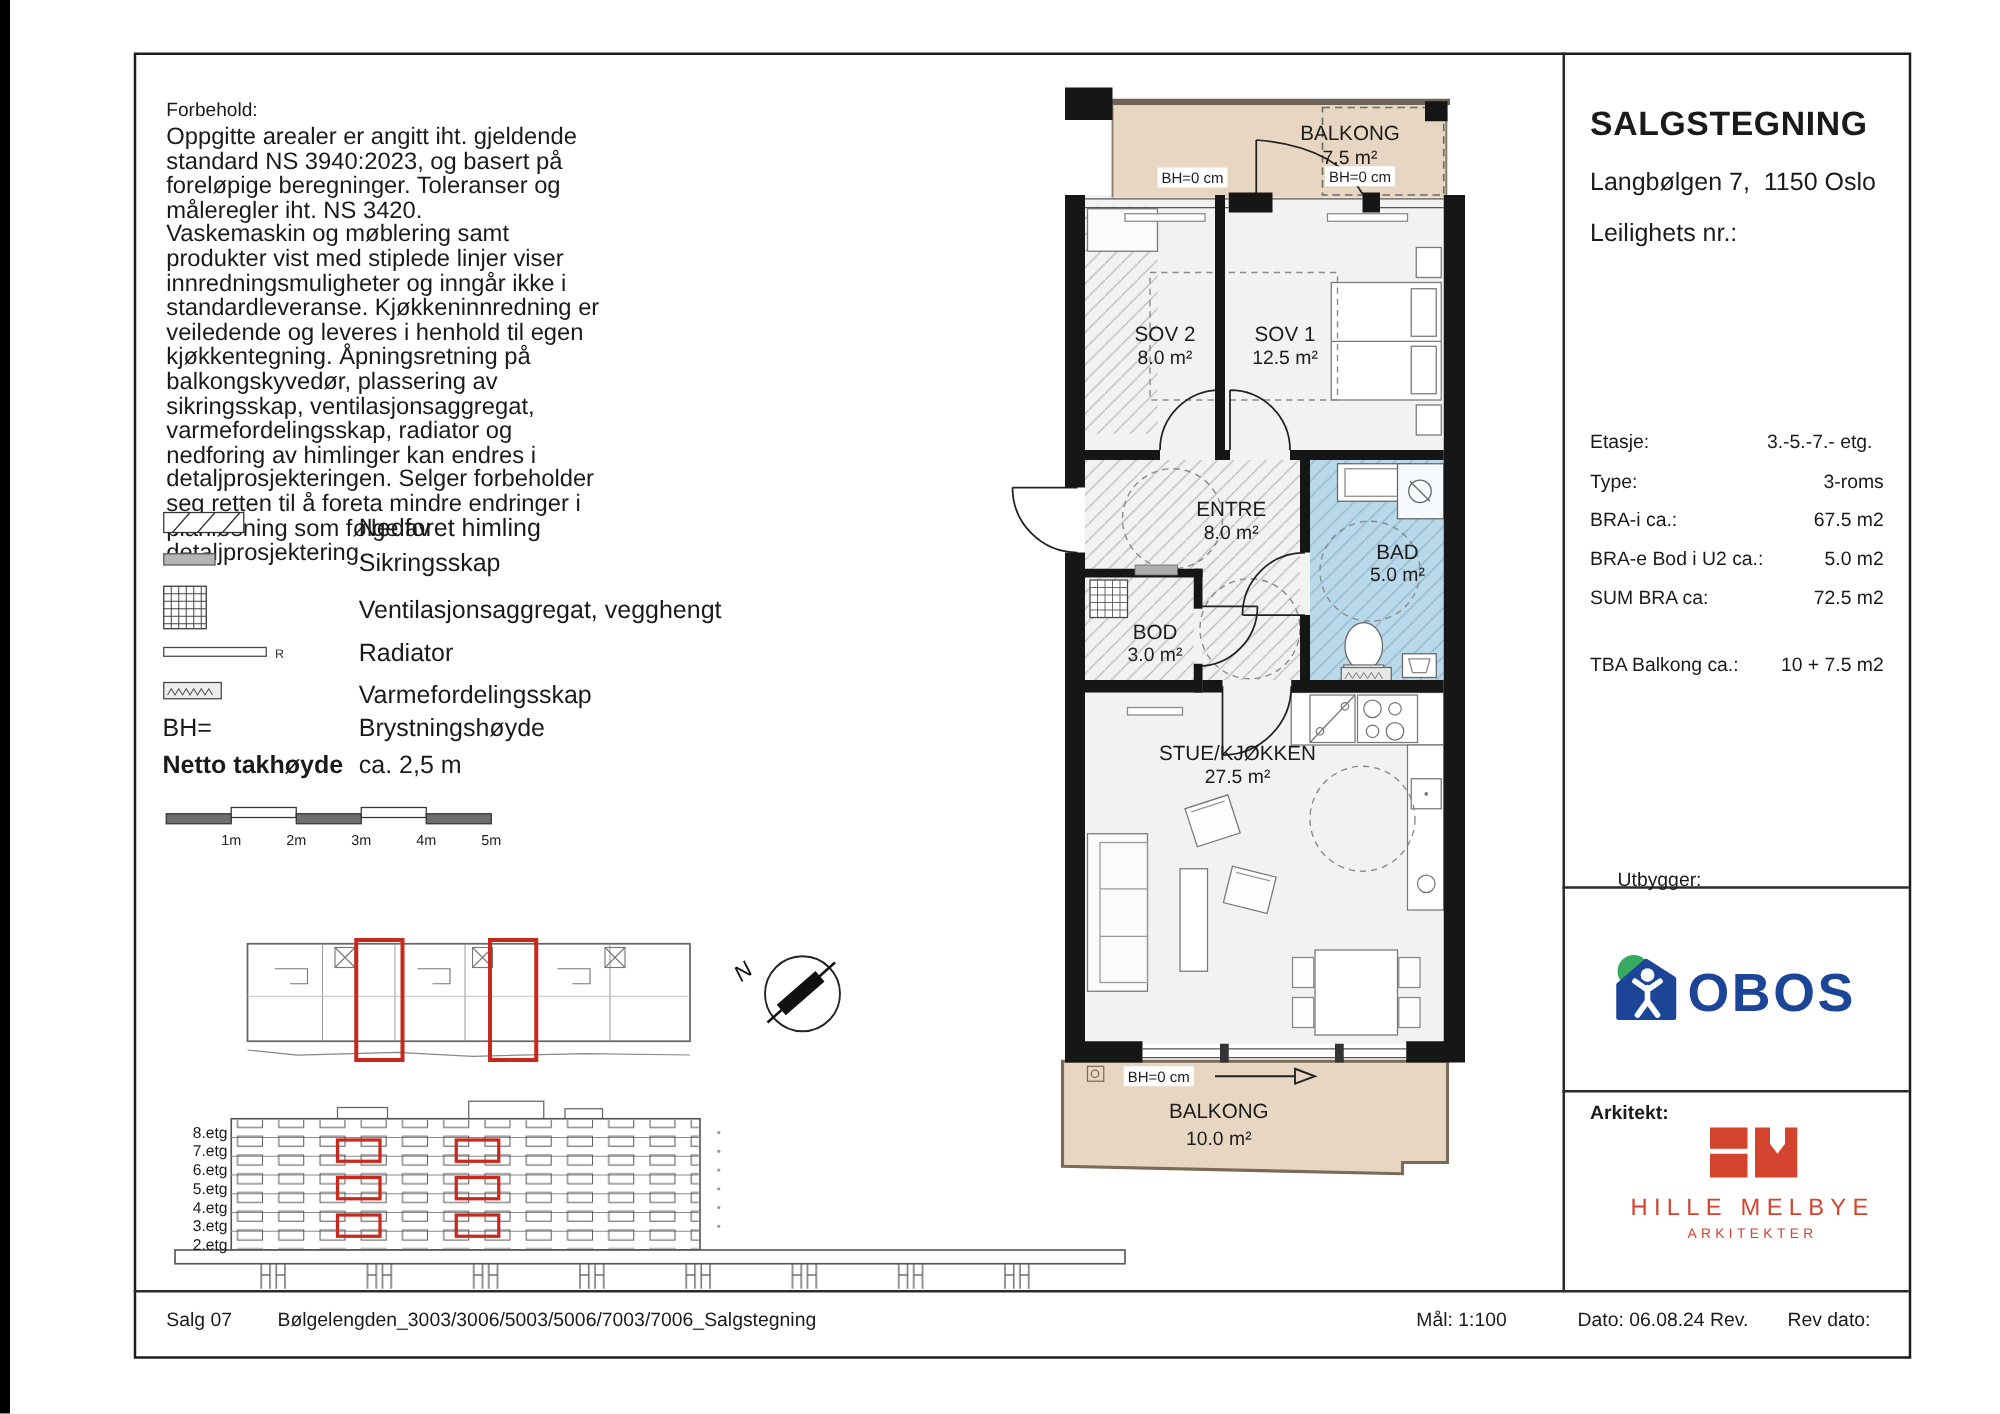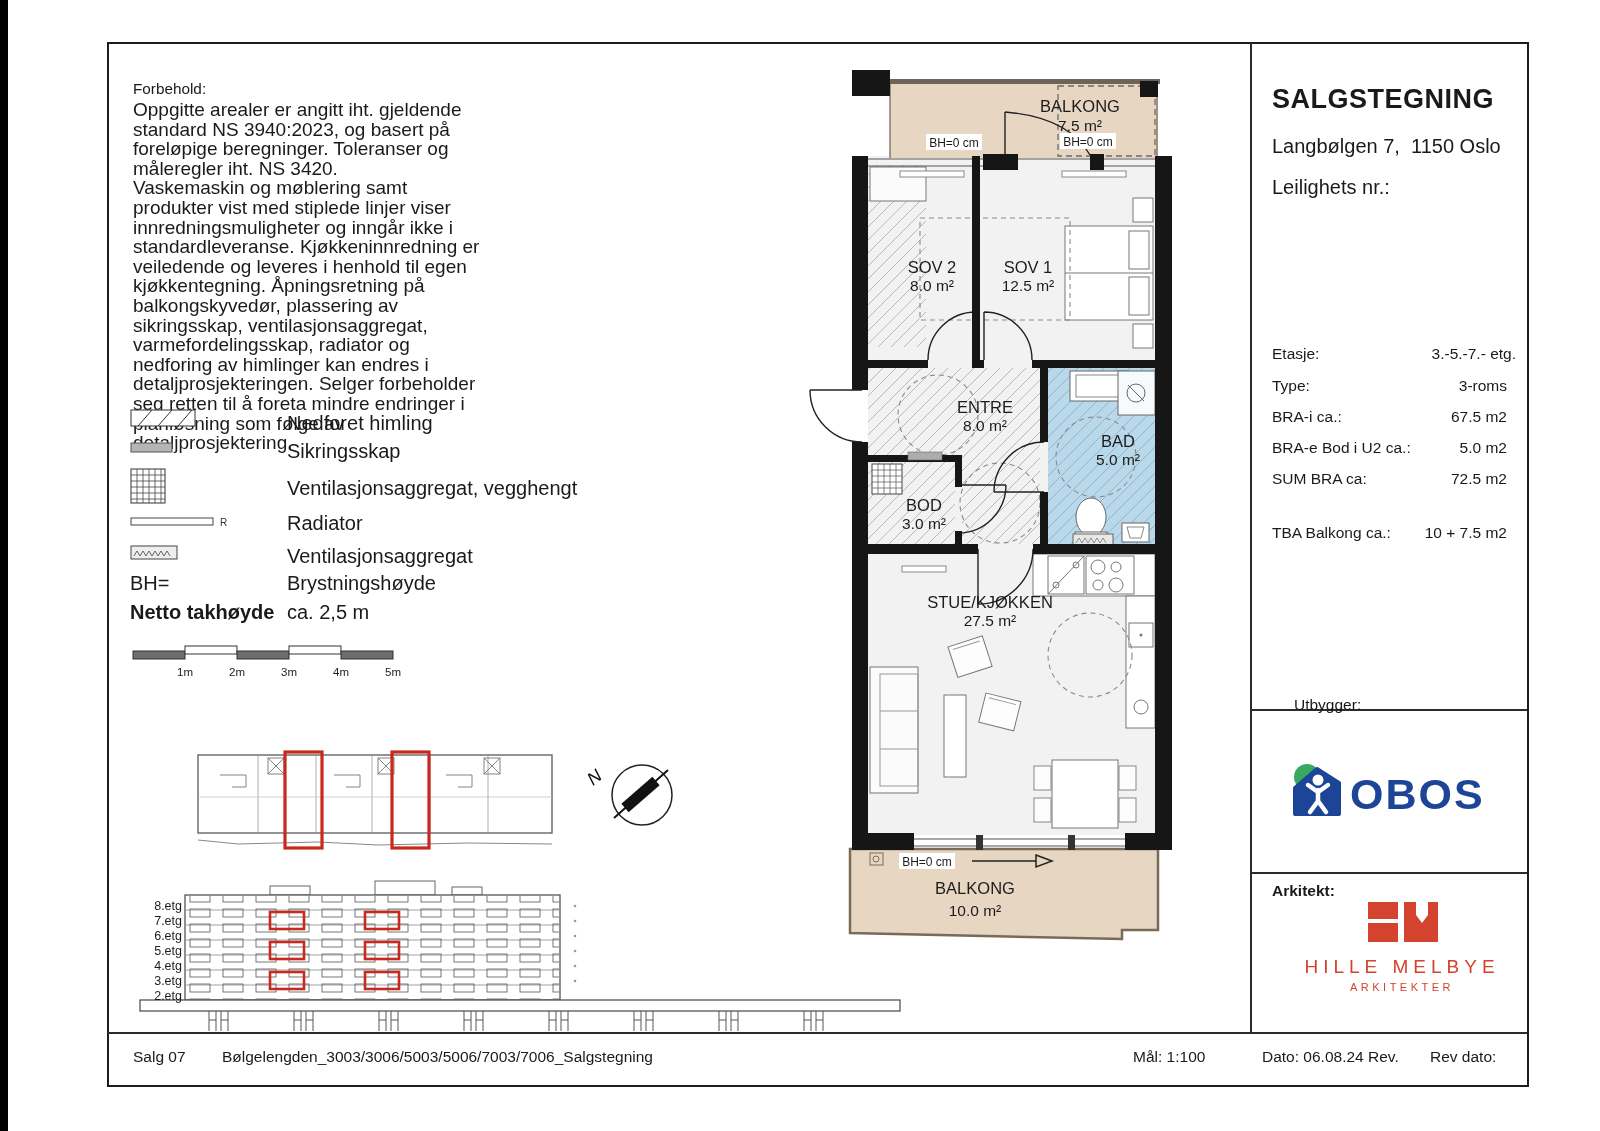--- a/index.html
+++ b/index.html
@@ -53,21 +53,21 @@
   <svg class="abs" style="left:130px;top:514px;" width="104" height="16">
     <rect x="1" y="4" width="82" height="7" fill="#fff" stroke="#444"></rect>
     <text x="90" y="12" font-size="10" fill="#333">R</text>
   </svg>
   <div class="abs leg-label" style="left:287px;top:512px;">Radiator</div>
 
   <svg class="abs" style="left:130px;top:544px;" width="52" height="18">
     <rect x="1" y="2" width="46" height="13" fill="#eee" stroke="#444"></rect>
     <path d="M4,12 l3,-5 l3,5 l3,-5 l3,5 l3,-5 l3,5 l3,-5 l3,5 l3,-5 l3,5 l3,-5 l3,5" stroke="#555" stroke-width="0.9" fill="none"></path>
   </svg>
-  <div class="abs leg-label" style="left:287px;top:545px;">Ventilasjonsaggregat</div>
+  <div class="abs leg-label" style="left:287px;top:545px;">Varmefordelingsskap</div>
 
   <div class="abs leg-label" style="left:130px;top:572px;">BH=</div>
   <div class="abs leg-label" style="left:287px;top:572px;">Brystningshøyde</div>
 
   <div class="abs leg-label" style="left:130px;top:601px;font-weight:bold;">Netto takhøyde</div>
   <div class="abs leg-label" style="left:287px;top:601px;">ca. 2,5 m</div>
 
   <svg class="abs" style="left:128px;top:642px;" width="280" height="42">
     <rect x="5" y="9" width="52" height="8" fill="#6e6e6e" stroke="#333"></rect>
     <rect x="57" y="4" width="52" height="8" fill="#fff" stroke="#333"></rect>
@@ -327,21 +327,21 @@
   <div class="abs hline" style="left:1250px;top:872px;width:277px;"></div>
   <div class="abs hline" style="left:107px;top:1032px;width:1420px;"></div>
 
   <div class="abs big-title" style="left:1272px;top:84px;">SALGSTEGNING</div>
   <div class="abs addr" style="left:1272px;top:135px;">
     <span>Langbølgen 7,</span>&nbsp;&nbsp;<span>1150 Oslo</span>
   </div>
   <div class="abs addr" style="left:1272px;top:176px;">Leilighets nr.:</div>
 
   <div class="abs info-label" style="left:1272px;top:345px;">Etasje:</div>
-  <div class="abs info-value" style="right:84px;top:345px;">3.-5.-7.- etg.</div>
+  <div class="abs info-value" style="right:102px;top:345px;">3.-5.-7.- etg.</div>
   <div class="abs info-label" style="left:1272px;top:377px;">Type:</div>
   <div class="abs info-value" style="right:93px;top:377px;">3-roms</div>
   <div class="abs info-label" style="left:1272px;top:408px;">BRA-i ca.:</div>
   <div class="abs info-value" style="right:93px;top:408px;margin-left:29px;">67.5 m2</div>
   <div class="abs info-label" style="left:1272px;top:439px;">BRA-e Bod i U2 ca.:</div>
   <div class="abs info-value" style="right:93px;top:439px;">5.0 m2</div>
   <div class="abs info-label" style="left:1272px;top:470px;">SUM BRA ca:</div>
   <div class="abs info-value" style="right:93px;top:470px;">72.5 m2</div>
   <div class="abs info-label" style="left:1272px;top:524px;">TBA Balkong ca.:</div>
   <div class="abs info-value" style="right:93px;top:524px;">10 + 7.5 m2</div>

